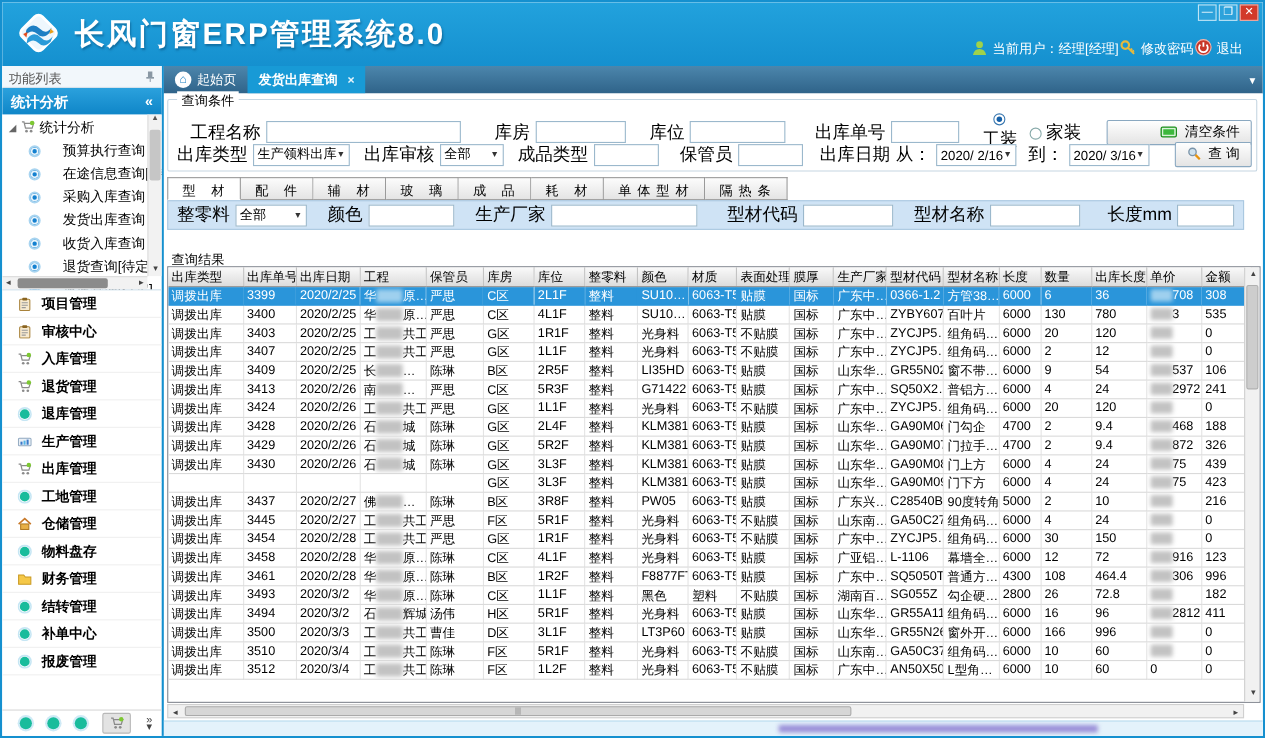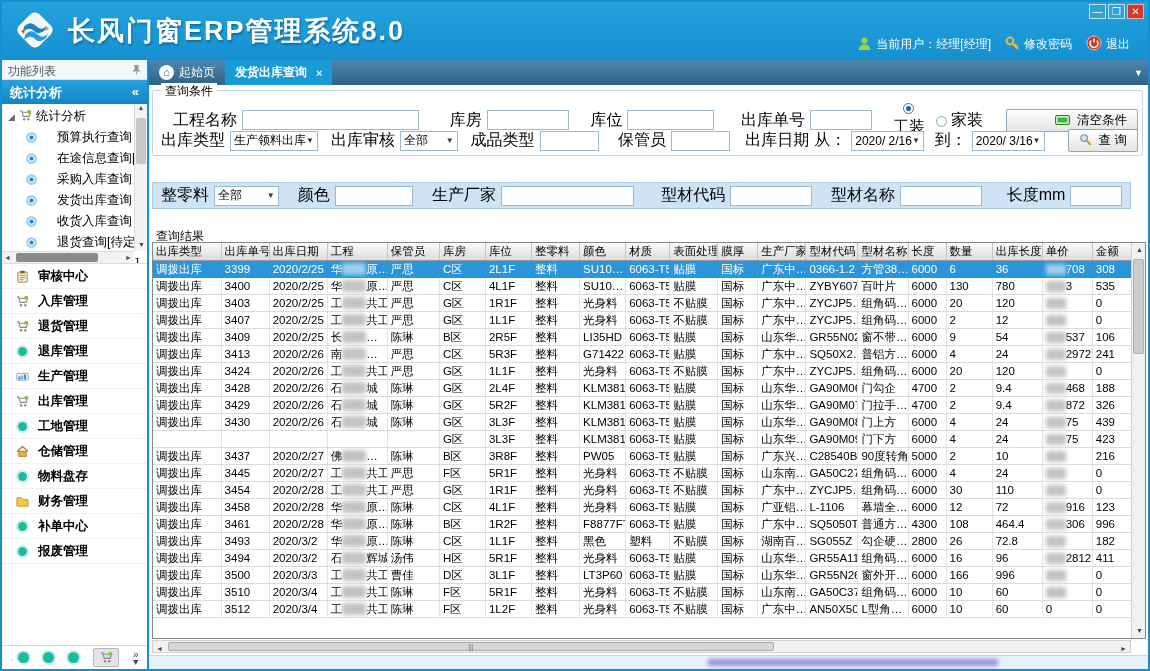--- a/index.html
+++ b/index.html
@@ -8,21 +8,21 @@
     font-family:"Liberation Sans","DejaVu Sans",sans-serif;font-size:12px;color:#000;overflow:hidden;
     display:flex;flex-direction:column;}
   
   .titlebar{height:58px;background:linear-gradient(#22a2dd,#1590cf);position:relative;display:flex;align-items:center;flex:0 0 58px;}
   .logo{margin:0 10px 0 10px;}
   .app-title{color:#fff;font-size:27px;font-weight:bold;letter-spacing:2px;text-shadow:1px 2px 2px rgba(0,60,100,.45);}
   .winctrl{position:absolute;top:2px;right:4px;display:flex;gap:2px;}
   .winctrl .btn{width:17px;height:15px;font-size:10px;line-height:13px;text-align:center;color:#fff;
     border:1px solid #bfe4f5;background:#2da2db;cursor:pointer;}
   .winctrl .btn.close{background:#d23a2a;border-color:#f0b0a8;font-weight:bold;}
-  .userbar{position:absolute;right:18px;top:33px;display:flex;align-items:center;gap:14px;color:#fff;font-size:12px;}
+  .userbar{position:absolute;right:18px;top:33px;display:flex;align-items:center;gap:1px;color:#fff;font-size:12px;}
   .userbar .seg{display:flex;align-items:center;gap:4px;}
   
   .body{flex:1;display:flex;min-height:0;}
   .sidebar{width:147px;flex:0 0 147px;border-right:2px solid #1590cf;display:flex;flex-direction:column;background:#fff;}
   .panel-title{height:20px;background:#f2f7fb;border-bottom:1px solid #d4e2ec;color:#555;
     padding:3px 6px 0 6px;display:flex;justify-content:space-between;align-items:center;font-size:12px;}
   .section-header{height:24px;background:linear-gradient(#2ba1dd,#0f86c8);color:#fff;font-weight:bold;
     padding:4px 8px 0 8px;display:flex;justify-content:space-between;font-size:13px;}
   .tree{height:160px;position:relative;border-bottom:1px solid #cfe0ec;overflow:hidden;padding:4px 14px 14px 6px;}
   .tree-root{display:flex;align-items:center;gap:4px;font-size:12.5px;margin-bottom:2px;}
@@ -216,20 +216,32 @@
           <div class="menu-item">
             <span class="ic">
               <svg width="13" height="13" viewBox="0 0 14 14">
                 <rect x="2" y="2.2" width="10" height="11" rx="1" fill="#f7ead0" stroke="#a8823a"></rect>
                 <rect x="4.6" y="0.8" width="4.8" height="2.6" rx="0.8" fill="#8a6420"></rect>
                 <line x1="4" y1="5.6" x2="10" y2="5.6" stroke="#999"></line>
                 <line x1="4" y1="8" x2="10" y2="8" stroke="#999"></line>
                 <line x1="4" y1="10.4" x2="8" y2="10.4" stroke="#999"></line>
               </svg>
             </span>
+            <span>项目管理</span>
+          </div>
+          <div class="menu-item">
+            <span class="ic">
+              <svg width="13" height="13" viewBox="0 0 14 14">
+                <rect x="2" y="2.2" width="10" height="11" rx="1" fill="#f7ead0" stroke="#a8823a"></rect>
+                <rect x="4.6" y="0.8" width="4.8" height="2.6" rx="0.8" fill="#8a6420"></rect>
+                <line x1="4" y1="5.6" x2="10" y2="5.6" stroke="#999"></line>
+                <line x1="4" y1="8" x2="10" y2="8" stroke="#999"></line>
+                <line x1="4" y1="10.4" x2="8" y2="10.4" stroke="#999"></line>
+              </svg>
+            </span>
             <span>审核中心</span>
           </div>
           <div class="menu-item">
             <span class="ic">
               <svg width="13" height="13" viewBox="0 0 14 14">
                 <path d="M1 2h2l1.5 6h6.5l1.5-4.5H4" fill="none" stroke="#8a8a8a" stroke-width="1.2"></path>
                 <circle cx="5.5" cy="11" r="1.3" fill="#8a8a8a"></circle>
                 <circle cx="10" cy="11" r="1.3" fill="#8a8a8a"></circle>
                 <circle cx="11" cy="3" r="2.2" fill="#7dc832"></circle>
               </svg>
@@ -305,20 +317,29 @@
             </span>
             <span>物料盘存</span>
           </div>
           <div class="menu-item">
             <span class="ic">
               <svg width="13" height="13" viewBox="0 0 14 14">
                 <path d="M1 3h5l1.5 2H13v7H1z" fill="#f5c848" stroke="#c89820"></path>
               </svg>
             </span>
             <span>财务管理</span>
+          </div>
+          <div class="menu-item">
+            <span class="ic">
+              <svg width="13" height="13" viewBox="0 0 14 14">
+                <circle cx="7" cy="7" r="6.2" fill="none" stroke="#c6e6f4" stroke-width="1.6"></circle>
+                <circle cx="7" cy="7" r="4.8" fill="#19bc9c"></circle>
+              </svg>
+            </span>
+            <span>结转管理</span>
           </div>
           <div class="menu-item">
             <span class="ic">
               <svg width="13" height="13" viewBox="0 0 14 14">
                 <circle cx="7" cy="7" r="6.2" fill="none" stroke="#c6e6f4" stroke-width="1.6"></circle>
                 <circle cx="7" cy="7" r="4.8" fill="#19bc9c"></circle>
               </svg>
             </span>
             <span>补单中心</span>
           </div>
@@ -418,20 +439,30 @@
                 <svg width="13" height="13" viewBox="0 0 14 14">
                     <circle cx="5.5" cy="5.5" r="3.6" fill="#cfe2ee" stroke="#7a93a8" stroke-width="1.3"></circle>
                     <path d="M8.4 8.4 L12.6 12.6" stroke="#e8930c" stroke-width="2.2"></path>
                   </svg>
               </span>
               <span>查  询</span>
             </span>
           </div>
         </div>
 
+        <div class="mat-tabs" id="mat-tabs">
+            <span class="mtab active">型　材</span>
+            <span class="mtab">配　件</span>
+            <span class="mtab">辅　材</span>
+            <span class="mtab">玻　璃</span>
+            <span class="mtab">成　品</span>
+            <span class="mtab">耗　材</span>
+            <span class="mtab">单 体 型 材</span>
+            <span class="mtab">隔 热 条</span>
+          </div>
 
         <div class="filter2">
           <span class="lab">整零料</span>
           <span class="sel" style="width:72px;background:#fff;">
               <span>全部</span>
               <span class="dd">▼</span>
             </span>
           <span class="lab" style="margin-left:14px;">颜色</span>
           <span class="inp" style="width:88px;"></span>
           <span class="lab" style="margin-left:14px;">生产厂家</span>
@@ -791,21 +822,21 @@
                   <td>整料</td>
                   <td>光身料</td>
                   <td>6063-T5</td>
                   <td>不贴膜</td>
                   <td>国标</td>
                   <td>广东中…</td>
                   <td>ZYCJP5…</td>
                   <td>组角码…</td>
                   <td>6000</td>
                   <td>30</td>
-                  <td>110</td>
+                  <td>150</td>
                   <td><span class="cens" style="width: 20px; height: 11px;"></span></td>
                   <td>0</td>
                 </tr>
                 <tr>
                   <td>调拨出库</td>
                   <td>3458</td>
                   <td>2020/2/28</td>
                   <td>华<span class="cens" style="width: 24px; height: 12px;"></span>原…</td>
                   <td>陈琳</td>
                   <td>C区</td>

